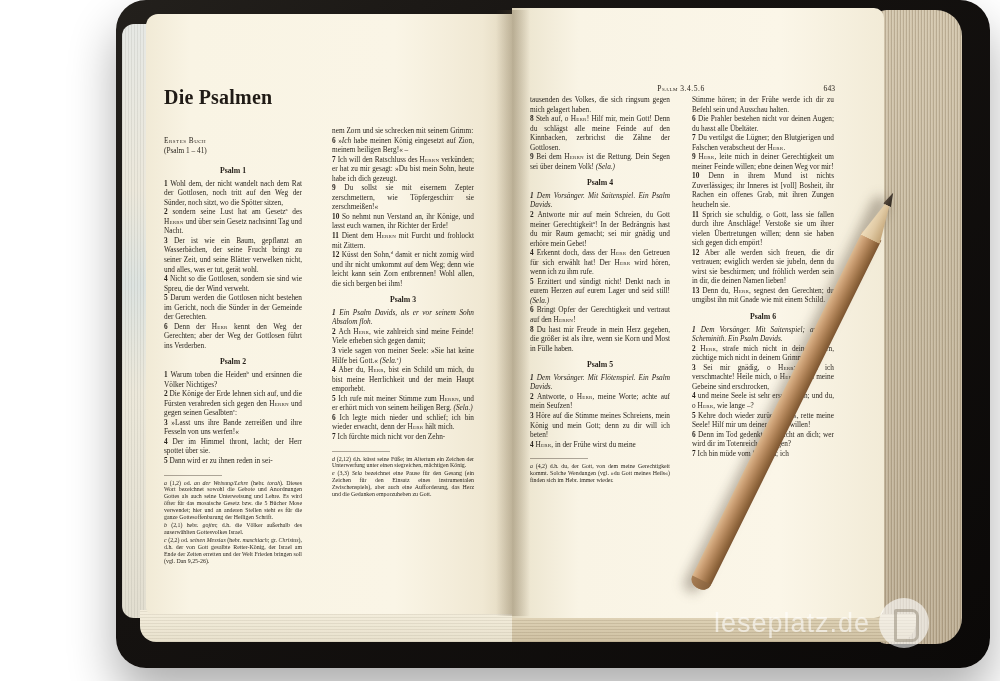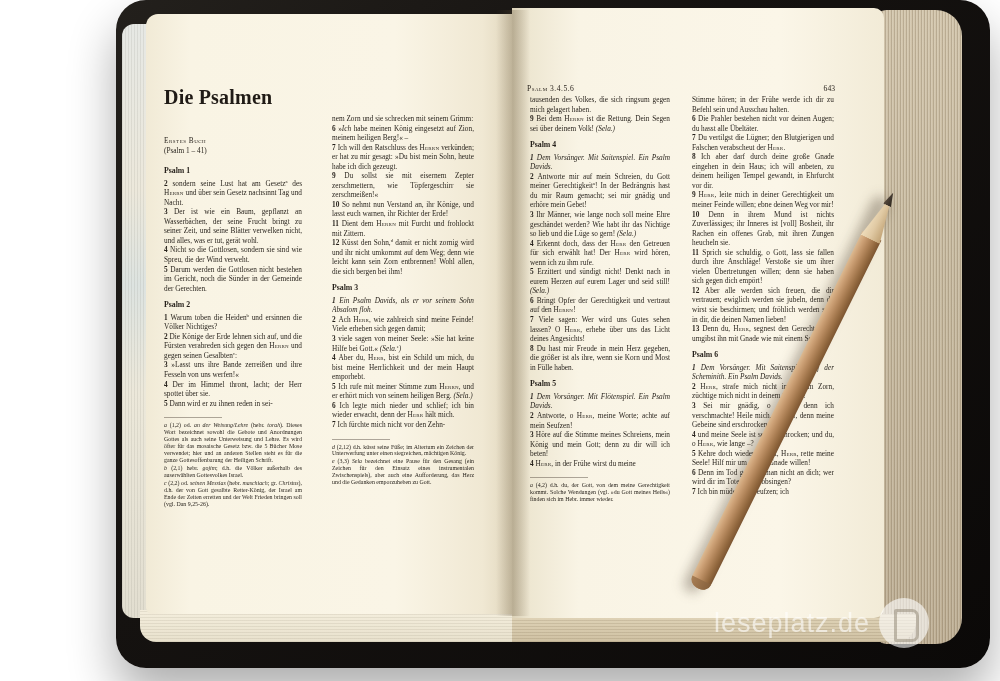--- a/index.html
+++ b/index.html
@@ -32,26 +32,26 @@
     background:linear-gradient(90deg,#f1ead6 0%,#f9f4e4 12%,#faf5e6 68%,#f0e8d3 92%,#e0d6bc 100%);}
   .page-right{left:512px;top:8px;width:372px;height:610px;border-radius:0 10px 10px 0;
     background:linear-gradient(90deg,#dbd1b7 0%,#eee7d2 5%,#f9f4e5 18%,#fbf6e8 72%,#f2ebd7 100%);}
   .gutter{position:absolute;left:496px;top:10px;width:34px;height:606px;
     background:linear-gradient(90deg,rgba(0,0,0,0) 0%,rgba(96,80,54,.28) 50%,rgba(0,0,0,0) 100%);}
 
   
   .main-heading{position:absolute;left:164px;top:86px;width:310px;margin:0;
     font-size:20px;font-weight:700;color:#201b16;letter-spacing:.2px;}
   .running-head{position:absolute;left:527px;top:84px;width:308px;height:12px;
-    font-size:7.6px;color:#2a241e;}
+    font-size:7.6px;color:#2a241e;text-align:center;}
   .running-head .rh-title{font-variant:small-caps;letter-spacing:.5px;}
   .running-head .rh-page{position:absolute;right:0;top:0;}
   .col{position:absolute;font-size:7.3px;line-height:9.55px;color:#241f19;overflow:hidden;}
   .col p{margin:0;text-align:justify;}
-  p.psalm-heading{font-weight:700;font-size:7.8px;margin:7px 0 3px;text-align:left;}
+  p.psalm-heading{font-weight:700;font-size:7.8px;margin:7px 0 3px;text-align:center;}
   p.bookpart{font-variant:small-caps;letter-spacing:.5px;}
   p.bookpart2{margin-bottom:11px;}
   p.caption{font-style:italic;}
   .vn{font-weight:700;}
   sup{font-size:4.6px;line-height:0;vertical-align:super;}
   .sc{font-variant:small-caps;letter-spacing:.2px;}
   div.fnsep{width:58px;height:0;border-top:1px solid rgba(70,60,50,.85);margin:9px 0 4px;transform:scaleY(.6);}
   p.footnote{font-size:5.9px;line-height:6.95px;margin-bottom:1px;}
 
   
@@ -94,36 +94,38 @@
 
   <div class="running-head">
     <span class="rh-title">Psalm 3.4.5.6</span>
     <span class="rh-page">643</span>
   </div>
 
   <div class="col" style="left:164px;top:136px;width:138px;height:452px">
       <p class="bookpart"><span>Erstes Buch</span></p>
       <p class="bookpart2"><span>(Psalm 1 – 41)</span></p>
       <p class="psalm-heading"><span>Psalm 1</span></p>
+      <p class="verse"><b class="vn">1</b>&nbsp;<span>Wohl dem, der nicht wandelt nach dem Rat der Gottlosen, noch tritt auf den Weg der Sünder, noch sitzt, wo die Spötter sitzen,</span></p>
       <p class="verse"><b class="vn">2</b>&nbsp;<span>sondern seine Lust hat am Gesetz</span><sup>a</sup><span> des </span><span class="sc">Herrn</span><span> und über sein Gesetz nachsinnt Tag und Nacht.</span></p>
       <p class="verse"><b class="vn">3</b>&nbsp;<span>Der ist wie ein Baum, gepflanzt an Wasserbächen, der seine Frucht bringt zu seiner Zeit, und seine Blätter verwelken nicht, und alles, was er tut, gerät wohl.</span></p>
       <p class="verse"><b class="vn">4</b>&nbsp;<span>Nicht so die Gottlosen, sondern sie sind wie Spreu, die der Wind verweht.</span></p>
       <p class="verse"><b class="vn">5</b>&nbsp;<span>Darum werden die Gottlosen nicht bestehen im Gericht, noch die Sünder in der Gemeinde der Gerechten.</span></p>
+      <p class="verse"><b class="vn">6</b>&nbsp;<span>Denn der </span><span class="sc">Herr</span><span> kennt den Weg der Gerechten; aber der Weg der Gottlosen führt ins Verderben.</span></p>
       <p class="psalm-heading"><span>Psalm 2</span></p>
       <p class="verse"><b class="vn">1</b>&nbsp;<span>Warum toben die Heiden</span><sup>b</sup><span> und ersinnen die Völker Nichtiges?</span></p>
       <p class="verse"><b class="vn">2</b>&nbsp;<span>Die Könige der Erde lehnen sich auf, und die Fürsten verabreden sich gegen den </span><span class="sc">Herrn</span><span> und gegen seinen Gesalbten</span><sup>c</sup><span>:</span></p>
       <p class="verse"><b class="vn">3</b>&nbsp;<span>»Lasst uns ihre Bande zerreißen und ihre Fesseln von uns werfen!«</span></p>
       <p class="verse"><b class="vn">4</b>&nbsp;<span>Der im Himmel thront, lacht; der Herr spottet über sie.</span></p>
       <p class="verse"><b class="vn">5</b>&nbsp;<span>Dann wird er zu ihnen reden in sei-</span></p>
       <div class="fnsep"></div>
       <p class="footnote"><i>a</i><span> (1,2) od. </span><i>an der Weisung/Lehre</i><span> (hebr. </span><i>torah</i><span>). Dieses Wort bezeichnet sowohl die Gebote und Anordnungen Gottes als auch seine Unterweisung und Lehre. Es wird öfter für das mosaische Gesetz bzw. die 5 Bücher Mose verwendet; hier und an anderen Stellen steht es für die ganze Gottesoffenbarung der Heiligen Schrift.</span></p>
       <p class="footnote"><i>b</i><span> (2,1) hebr. </span><i>gojim</i><span>; d.h. die Völker außerhalb des auserwählten Gottesvolkes Israel.</span></p>
       <p class="footnote"><i>c</i><span> (2,2) od. </span><i>seinen Messias</i><span> (hebr. </span><i>maschiach</i><span>; gr. </span><i>Christus</i><span>), d.h. der von Gott gesalbte Retter-König, der Israel am Ende der Zeiten erretten und der Welt Frieden bringen soll (vgl. Dan 9,25-26).</span></p>
     </div>
-  <div class="col" style="left:332px;top:114px;width:142px;height:472px">
+  <div class="col" style="left:332px;top:126px;width:142px;height:472px">
       <p class="cont"><span>nem Zorn und sie schrecken mit seinem Grimm:</span></p>
       <p class="verse"><b class="vn">6</b>&nbsp;<span>»</span><i>Ich</i><span> habe meinen König eingesetzt auf Zion, meinem heiligen Berg!« –</span></p>
       <p class="verse"><b class="vn">7</b>&nbsp;<span>Ich will den Ratschluss des </span><span class="sc">Herrn</span><span> verkünden; er hat zu mir gesagt: »Du bist mein Sohn, heute habe ich dich gezeugt.</span></p>
       <p class="verse"><b class="vn">9</b>&nbsp;<span>Du sollst sie mit eisernem Zepter zerschmettern, wie Töpfergeschirr sie zerschmeißen!«</span></p>
       <p class="verse"><b class="vn">10</b>&nbsp;<span>So nehmt nun Verstand an, ihr Könige, und lasst euch warnen, ihr Richter der Erde!</span></p>
       <p class="verse"><b class="vn">11</b>&nbsp;<span>Dient dem </span><span class="sc">Herrn</span><span> mit Furcht und frohlockt mit Zittern.</span></p>
       <p class="verse"><b class="vn">12</b>&nbsp;<span>Küsst den Sohn,</span><sup>d</sup><span> damit er nicht zornig wird und ihr nicht umkommt auf dem Weg; denn wie leicht kann sein Zorn entbrennen! Wohl allen, die sich bergen bei ihm!</span></p>
       <p class="psalm-heading"><span>Psalm 3</span></p>
       <p class="caption"><b class="vn">1</b>&nbsp;<span>Ein Psalm Davids, als er vor seinem Sohn Absalom floh.</span></p>
       <p class="verse"><b class="vn">2</b>&nbsp;<span>Ach </span><span class="sc">Herr</span><span>, wie zahlreich sind meine Feinde! Viele erheben sich gegen damit;</span></p>
@@ -131,43 +133,41 @@
       <p class="verse"><b class="vn">4</b>&nbsp;<span>Aber du, </span><span class="sc">Herr</span><span>, bist ein Schild um mich, du bist meine Herrlichkeit und der mein Haupt emporhebt.</span></p>
       <p class="verse"><b class="vn">5</b>&nbsp;<span>Ich rufe mit meiner Stimme zum </span><span class="sc">Herrn</span><span>, und er erhört mich von seinem heiligen Berg. </span><i>(Sela.)</i></p>
       <p class="verse"><b class="vn">6</b>&nbsp;<span>Ich legte mich nieder und schlief; ich bin wieder erwacht, denn der </span><span class="sc">Herr</span><span> hält mich.</span></p>
       <p class="verse"><b class="vn">7</b>&nbsp;<span>Ich fürchte mich nicht vor den Zehn-</span></p>
       <div class="fnsep"></div>
       <p class="footnote"><i>d</i><span> (2,12) d.h. küsst seine Füße; im Altertum ein Zeichen der Unterwerfung unter einen siegreichen, mächtigen König.</span></p>
       <p class="footnote"><i>e</i><span> (3,3) </span><i>Sela</i><span> bezeichnet eine Pause für den Gesang (ein Zeichen für den Einsatz eines instrumentalen Zwischenspiels), aber auch eine Aufforderung, das Herz und die Gedanken emporzuheben zu Gott.</span></p>
     </div>
   <div class="col" style="left:530px;top:95px;width:140px;height:500px">
       <p class="cont"><span>tausenden des Volkes, die sich ringsum gegen mich gelagert haben.</span></p>
+      <p class="verse"><b class="vn">8</b>&nbsp;<span>Steh auf, o </span><span class="sc">Herr</span><span>! Hilf mir, mein Gott! Denn du schlägst alle meine Feinde auf den Kinnbacken, zerbrichst die Zähne der Gottlosen.</span></p>
       <p class="verse"><b class="vn">9</b>&nbsp;<span>Bei dem </span><span class="sc">Herrn</span><span> ist die Rettung. Dein Segen sei über deinem Volk! </span><i>(Sela.)</i></p>
       <p class="psalm-heading"><span>Psalm 4</span></p>
       <p class="caption"><b class="vn">1</b>&nbsp;<span>Dem Vorsänger. Mit Saitenspiel. Ein Psalm Davids.</span></p>
       <p class="verse"><b class="vn">2</b>&nbsp;<span>Antworte mir auf mein Schreien, du Gott meiner Gerechtigkeit</span><sup>a</sup><span>! In der Bedrängnis hast du mir Raum gemacht; sei mir gnädig und erhöre mein Gebet!</span></p>
-      <p class="verse"><b class="vn">3</b>&nbsp;<span>Ihr Männer, wie lange noch soll meine Ehre geschändet werden? Wie habt ihr das Nichtige so lieb und die Lüge so gern! </span><i>(Sela.)</i></p>
       <p class="verse"><b class="vn">4</b>&nbsp;<span>Erkennt doch, dass der </span><span class="sc">Herr</span><span> den Getreuen für sich erwählt hat! Der </span><span class="sc">Herr</span><span> wird hören, wenn ich zu ihm rufe.</span></p>
       <p class="verse"><b class="vn">5</b>&nbsp;<span>Erzittert und sündigt nicht! Denkt nach in eurem Herzen auf eurem Lager und seid still! </span><i>(Sela.)</i></p>
       <p class="verse"><b class="vn">6</b>&nbsp;<span>Bringt Opfer der Gerechtigkeit und vertraut auf den </span><span class="sc">Herrn</span><span>!</span></p>
-      <p class="verse"><b class="vn">7</b>&nbsp;<span>Viele sagen: Wer wird uns Gutes sehen lassen? O </span><span class="sc">Herr</span><span>, erhebe über uns das Licht deines Angesichts!</span></p>
       <p class="verse"><b class="vn">8</b>&nbsp;<span>Du hast mir Freude in mein Herz gegeben, die größer ist als ihre, wenn sie Korn und Most in Fülle haben.</span></p>
       <p class="psalm-heading"><span>Psalm 5</span></p>
       <p class="caption"><b class="vn">1</b>&nbsp;<span>Dem Vorsänger. Mit Flötenspiel. Ein Psalm Davids.</span></p>
       <p class="verse"><b class="vn">2</b>&nbsp;<span>Antworte, o </span><span class="sc">Herr</span><span>, meine Worte; achte auf mein Seufzen!</span></p>
       <p class="verse"><b class="vn">3</b>&nbsp;<span>Höre auf die Stimme meines Schreiens, mein König und mein Gott; denn zu dir will ich beten!</span></p>
       <p class="verse"><b class="vn">4</b>&nbsp;<span class="sc">Herr</span><span>, in der Frühe wirst du meine</span></p>
       <div class="fnsep"></div>
       <p class="footnote"><i>a</i><span> (4,2) d.h. du, der Gott, von dem meine Gerechtigkeit kommt. Solche Wendungen (vgl. »du Gott meines Heils«) finden sich im Hebr. immer wieder.</span></p>
     </div>
   <div class="col" style="left:692px;top:95px;width:142px;height:480px">
       <p class="cont"><span>Stimme hören; in der Frühe werde ich dir zu Befehl sein und Ausschau halten.</span></p>
       <p class="verse"><b class="vn">6</b>&nbsp;<span>Die Prahler bestehen nicht vor deinen Augen; du hasst alle Übeltäter.</span></p>
       <p class="verse"><b class="vn">7</b>&nbsp;<span>Du vertilgst die Lügner; den Blutgierigen und Falschen verabscheut der </span><span class="sc">Herr</span><span>.</span></p>
-      <p class="verse"><b class="vn">8</b>&nbsp;<span>Ich aber darf durch deine große Gnade eingehen in dein Haus; ich will anbeten, zu deinem heiligen Tempel gewandt, in Ehrfurcht vor dir.</span></p>
       <p class="verse"><b class="vn">9</b>&nbsp;<span class="sc">Herr</span><span>, leite mich in deiner Gerechtigkeit um meiner Feinde willen; ebne deinen Weg vor mir!</span></p>
       <p class="verse"><b class="vn">10</b>&nbsp;<span>Denn in ihrem Mund ist nichts Zuverlässiges; ihr Inneres ist [voll] Bosheit, ihr Rachen ein offenes Grab, mit ihren Zungen heucheln sie.</span></p>
       <p class="verse"><b class="vn">11</b>&nbsp;<span>Sprich sie schuldig, o Gott, lass sie fallen durch ihre Anschläge! Verstoße sie um ihrer vielen Übertretungen willen; denn sie haben sich gegen dich empört!</span></p>
       <p class="verse"><b class="vn">12</b>&nbsp;<span>Aber alle werden sich freuen, die dir vertrauen; ewiglich werden sie jubeln, denn du wirst sie beschirmen; und fröhlich werden sein in dir, die deinen Namen lieben!</span></p>
       <p class="verse"><b class="vn">13</b>&nbsp;<span>Denn du, </span><span class="sc">Herr</span><span>, segnest den Gerechten; du umgibst ihn mit Gnade wie mit einem Schild.</span></p>
       <p class="psalm-heading"><span>Psalm 6</span></p>
       <p class="caption"><b class="vn">1</b>&nbsp;<span>Dem Vorsänger. Mit Saitenspiel; auf der Scheminith. Ein Psalm Davids.</span></p>
       <p class="verse"><b class="vn">2</b>&nbsp;<span class="sc">Herr</span><span>, strafe mich nicht in deinem Zorn, züchtige mich nicht in deinem Grimm!</span></p>
       <p class="verse"><b class="vn">3</b>&nbsp;<span>Sei mir gnädig, o </span><span class="sc">Herr</span><span>; denn ich verschmachte! Heile mich, o </span><span class="sc">Herr</span><span>, denn meine Gebeine sind erschrocken,</span></p>
       <p class="verse"><b class="vn">4</b>&nbsp;<span>und meine Seele ist sehr erschrocken; und du, o </span><span class="sc">Herr</span><span>, wie lange –?</span></p>

